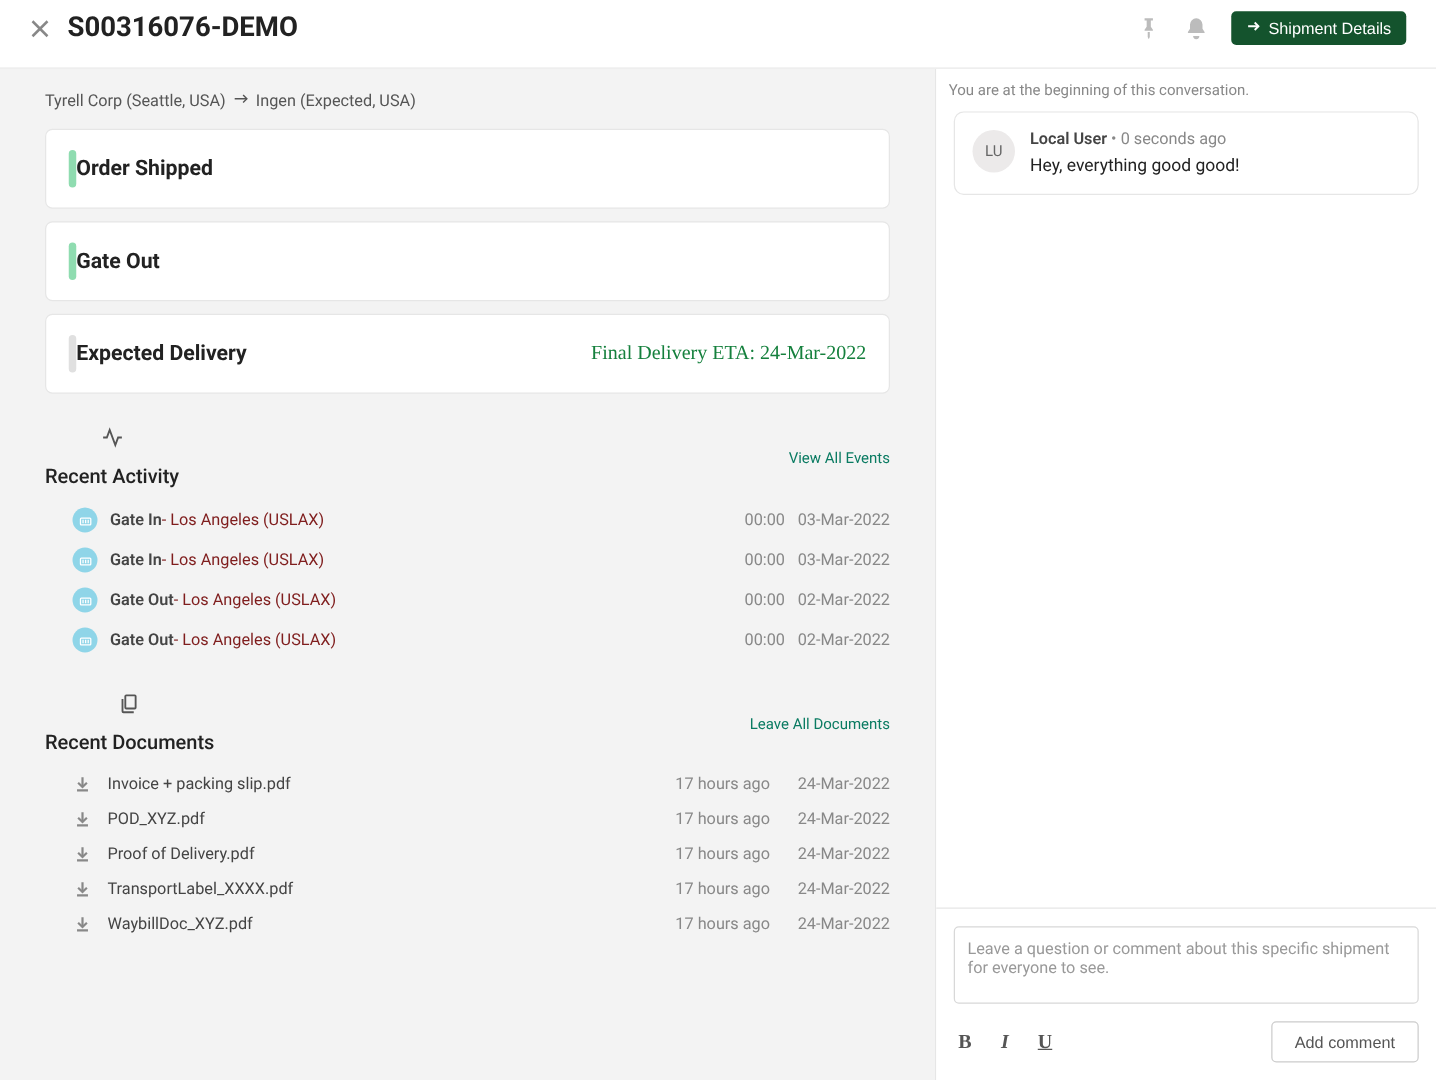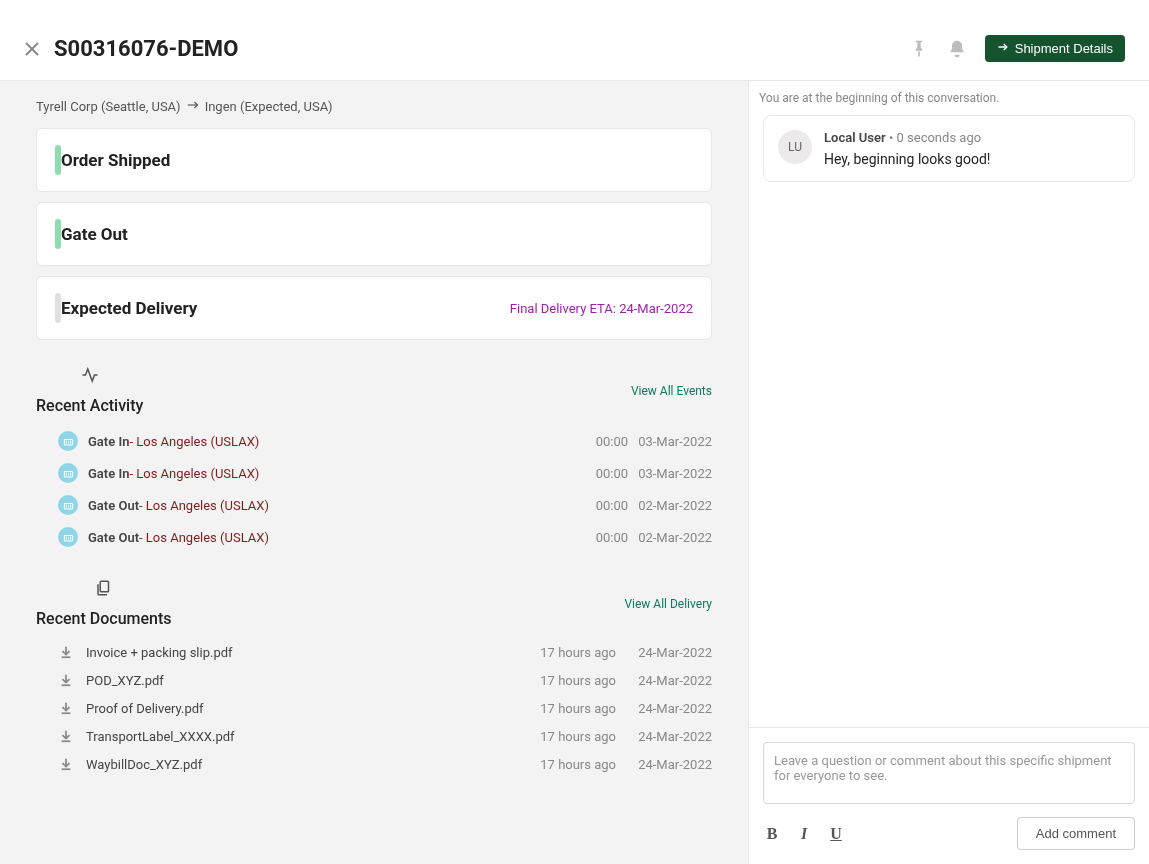--- a/index.html
+++ b/index.html
@@ -17,21 +17,20 @@
   position: relative;
   display: flex;
   flex-direction: column;
 }
 .topbar {
   display: flex;
   align-items: center;
   justify-content: space-between;
   padding: 9px 24px 18px 24px;
   background: #fff;
-  margin-top: 26px;
 }
 .topbar-left { display: flex; align-items: center; gap: 14px; }
 .close-icon {
   width: 16px; height: 16px;
   cursor: pointer; color: #888;
   display: flex; align-items: center; justify-content: center;
 }
 .page-title {
   font-size: 22px;
   font-weight: 700;
@@ -90,23 +89,24 @@
 }
 .status-bar.green { background: #8fdcb0; }
 .status-bar.gray { background: #e0e0e0; }
 .status-title {
   font-size: 17px;
   font-weight: 700;
   color: #222;
   flex-shrink: 0;
 }
 .status-sub {
-  font-size: 13px;
-  color: #a21caf;
+  font-size: 16px;
+  color: #15803d;
   margin-left: auto;
+  font-family: Liberation Serif, serif;
 }
 .section {
   margin-top: 26px;
 }
 .section-header {
   display: flex;
   align-items: center;
   justify-content: space-between;
   margin-bottom: 10px;
 }
@@ -394,21 +394,21 @@
         <div class="section-header">
           <div class="section-header-left">
             <span class="section-icon">
               <svg viewBox="0 0 24 24" width="18" height="18" fill="none" stroke="currentColor" stroke-width="2">
                   <rect x="7" y="3" width="11" height="14" rx="1"></rect>
                   <path d="M4 7v13a1 1 0 001 1h11"></path>
                 </svg>
             </span>
             <span class="section-title">Recent Documents</span>
           </div>
-          <span class="view-all-link">View All Delivery</span>
+          <span class="view-all-link">Leave All Documents</span>
         </div>
 
         <div id="documents-list">
             <div class="document-row">
               <div class="doc-icon">
                 <svg viewBox="0 0 16 16" width="14" height="14" fill="none" stroke="currentColor" stroke-width="2">
                   <line x1="8" y1="2" x2="8" y2="10"></line>
                   <polyline points="4,7 8,11 12,7"></polyline>
                   <line x1="3" y1="14" x2="13" y2="14"></line>
                 </svg>
@@ -480,21 +480,21 @@
 
       <div class="chat-scroll">
         <div class="message-card">
           <div class="avatar">LU</div>
           <div>
             <div class="msg-header">
               <span class="author">Local User</span>
               <span class="sep"> • </span>
               <span class="time">0 seconds ago</span>
             </div>
-            <div class="msg-body">Hey, beginning looks good!</div>
+            <div class="msg-body">Hey, everything good good!</div>
           </div>
         </div>
       </div>
 
       <div class="composer">
         <textarea class="composer-input" placeholder="Leave a question or comment about this specific shipment for everyone to see." style=""></textarea>
         <div class="composer-toolbar">
           <div class="format-icons">
             <span>B</span>
             <span class="italic">I</span>

